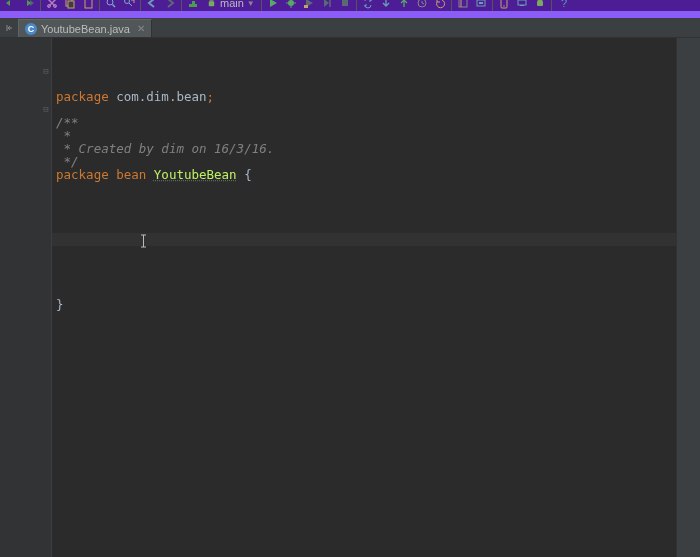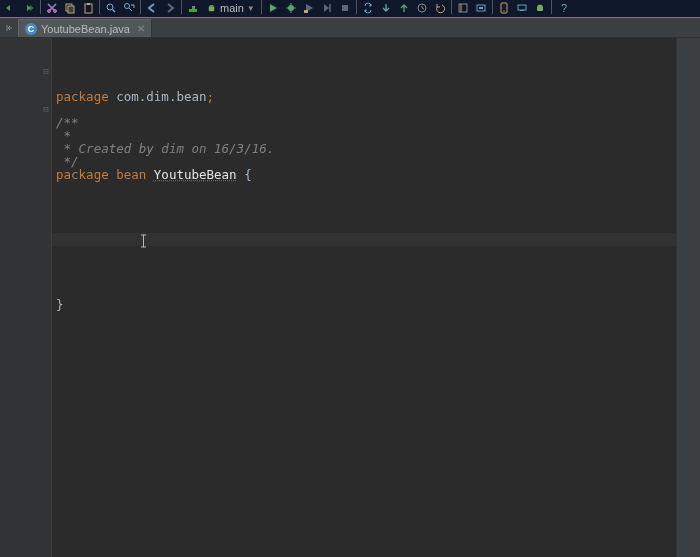--- a/index.html
+++ b/index.html
@@ -9,26 +9,26 @@
     background: #3c3f41;
     font-family: 'Menlo', 'Consolas', monospace;
     font-size: 12px;
     overflow: hidden;
     color: #a9b7c6;
   }
 
   
   .toolbar {
     height: 18px;
-    background: #0f172a;
-    display: flex;
-    align-items: flex-start;
+    background: #4c1d95;
+    display: flex;
+    align-items: flex-end;
     gap: 0px;
     padding: 0 2px;
-    border-bottom: 1px solid #8b5cf6;
+    border-bottom: 7px solid #8b5cf6;
   }
   .tb-btn {
     width: 18px;
     height: 16px;
     display: flex;
     align-items: center;
     justify-content: center;
     cursor: pointer;
   }
   .sep {
@@ -131,21 +131,21 @@
     position: relative;
     font-size: 12.5px;
     line-height: 13px;
     margin-top: 48px;
   }
   .line { height: 13px; white-space: pre; }
   .kw { color: #cc7832; }
   .punct { color: #cc7832; }
   .pkg { color: #a9b7c6; }
   .comment { color: #808080; font-style: italic; }
-  .classname { color: #e5e5e5; text-decoration: underline dotted #606366; }
+  .classname { color: #bef264; text-decoration: underline dotted #606366; }
   .brace { color: #a9b7c6; }
 
   .caret-line {
     position: absolute;
     left: 0;
     right: 0;
     height: 13px;
     background: #323232;
     top: 147px;
   }

